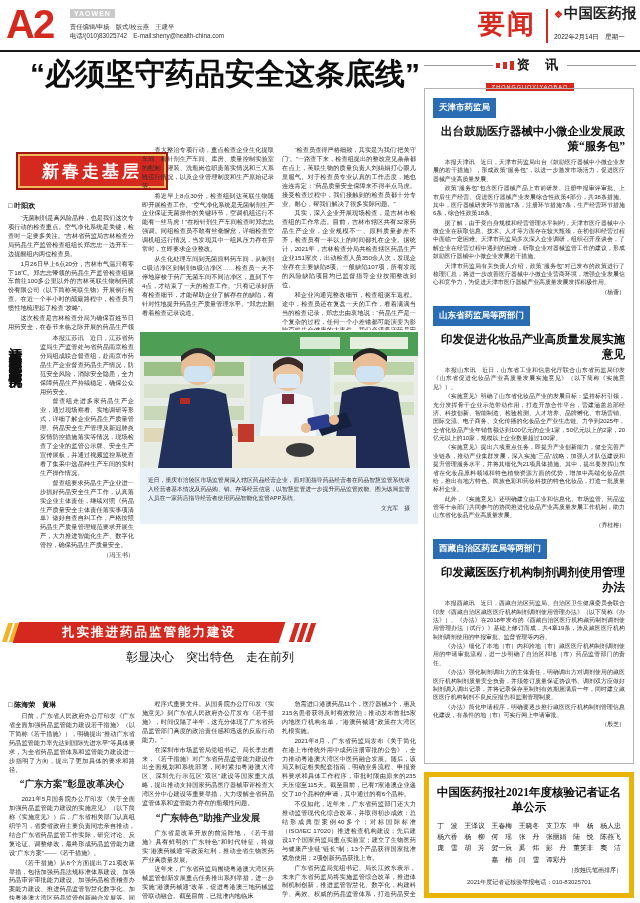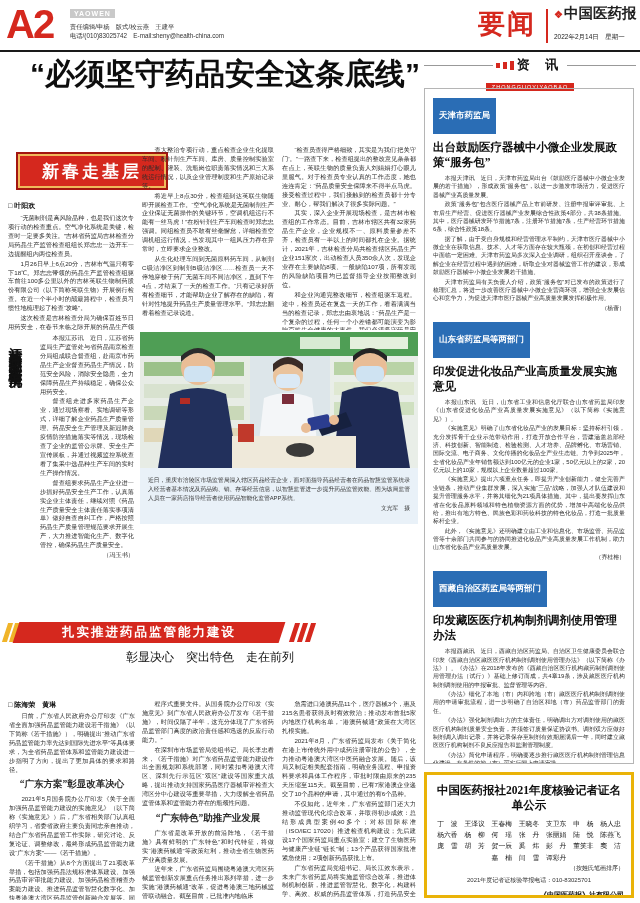--- a/index.html
+++ b/index.html
@@ -61,28 +61,28 @@
   
   .info-head{left:424px;top:57px;width:212px;height:16px;display:flex;align-items:center;gap:3px;}
   .info-head .line{flex:1;height:1px;background:#999;}
   .sq{width:4px;background:#d5281e;} .sq1{height:5px;} .sq2{height:7px;} .sq3{height:9px;}
   .info-title{font-size:13px;font-weight:900;letter-spacing:6px;color:#111;}
   .info-brand{left:424px;top:75px;width:212px;text-align:center;}
   .info-brand span{background:#d5281e;color:#fff;font-size:5.5px;padding:1px 6px;letter-spacing:1px;}
   .info-box{left:424px;top:88px;width:210px;height:676px;border:1px solid #b5b5b5;
             padding:7px 8px;box-sizing:border-box;overflow:hidden;}
   .agency{display:inline-block;background:#2a6db5;color:#fff;font-size:8.5px;font-weight:bold;
-          padding:12px 6px;margin:2px 0 2px;}
+          padding:4px 6px;margin:2px 0 2px;}
   .agency.mt{margin-top:9px;}
-  .info-hl{text-align:left;font-family:"Liberation Serif",serif;font-weight:bold;
+  .info-hl{text-align:right;font-family:"Liberation Serif",serif;font-weight:bold;
            font-size:11.5px;color:#0d0d0d;margin:4px 0 4px;}
   .info-box p{margin:0 0 1px;font-size:5.9px;line-height:1.42;text-align:justify;
               text-indent:2em;color:#2b2b2b;}
   
-  .notice-box{left:424px;top:772px;width:210px;height:126px;border:3px solid #eab308;
+  .notice-box{left:424px;top:772px;width:210px;height:126px;border:5px solid #eab308;
               padding:8px 7px;box-sizing:border-box;overflow:hidden;}
   .notice-title{text-align:center;font-weight:bold;font-size:11.5px;color:#0d0d0d;
                 font-family:"Liberation Serif",serif;margin-bottom:5px;}
   .names p{margin:0;font-size:6.8px;line-height:1.65;text-align:center;color:#222;}
   .sort-note{text-align:right;font-size:6px;color:#222;margin-top:1px;}
   .phone{text-align:center;font-size:6px;color:#333;margin-top:3px;}
   .company,.n-date{text-align:right;font-weight:bold;font-size:7px;color:#111;}
   .company{margin-top:5px;}
 </style>
 </head>

